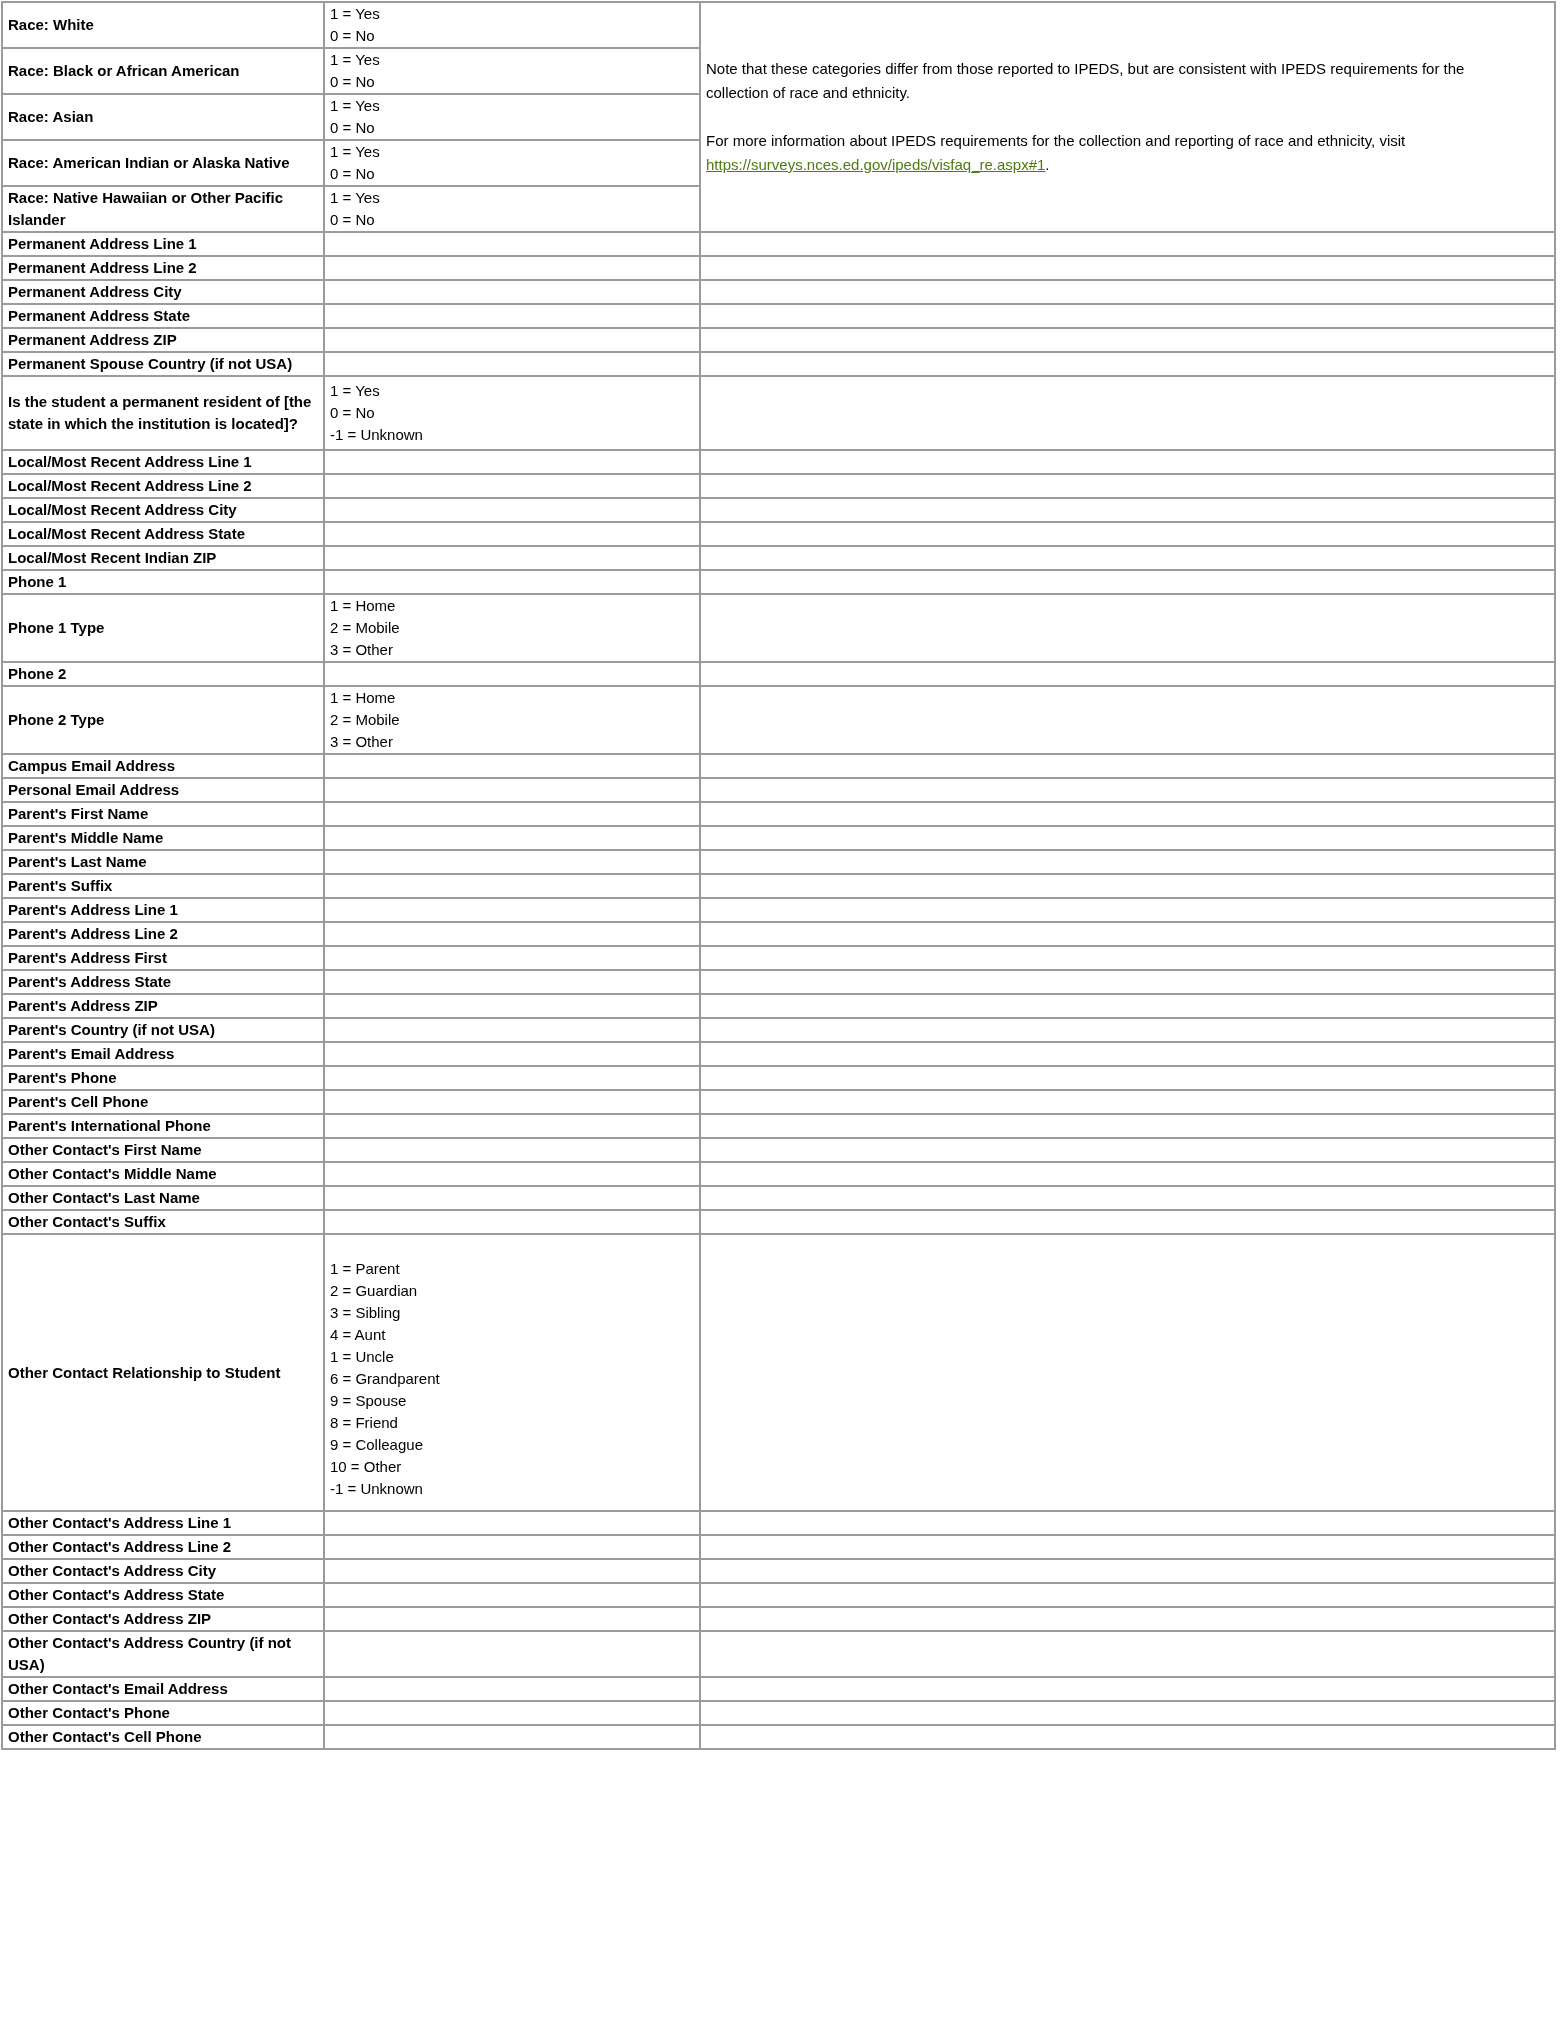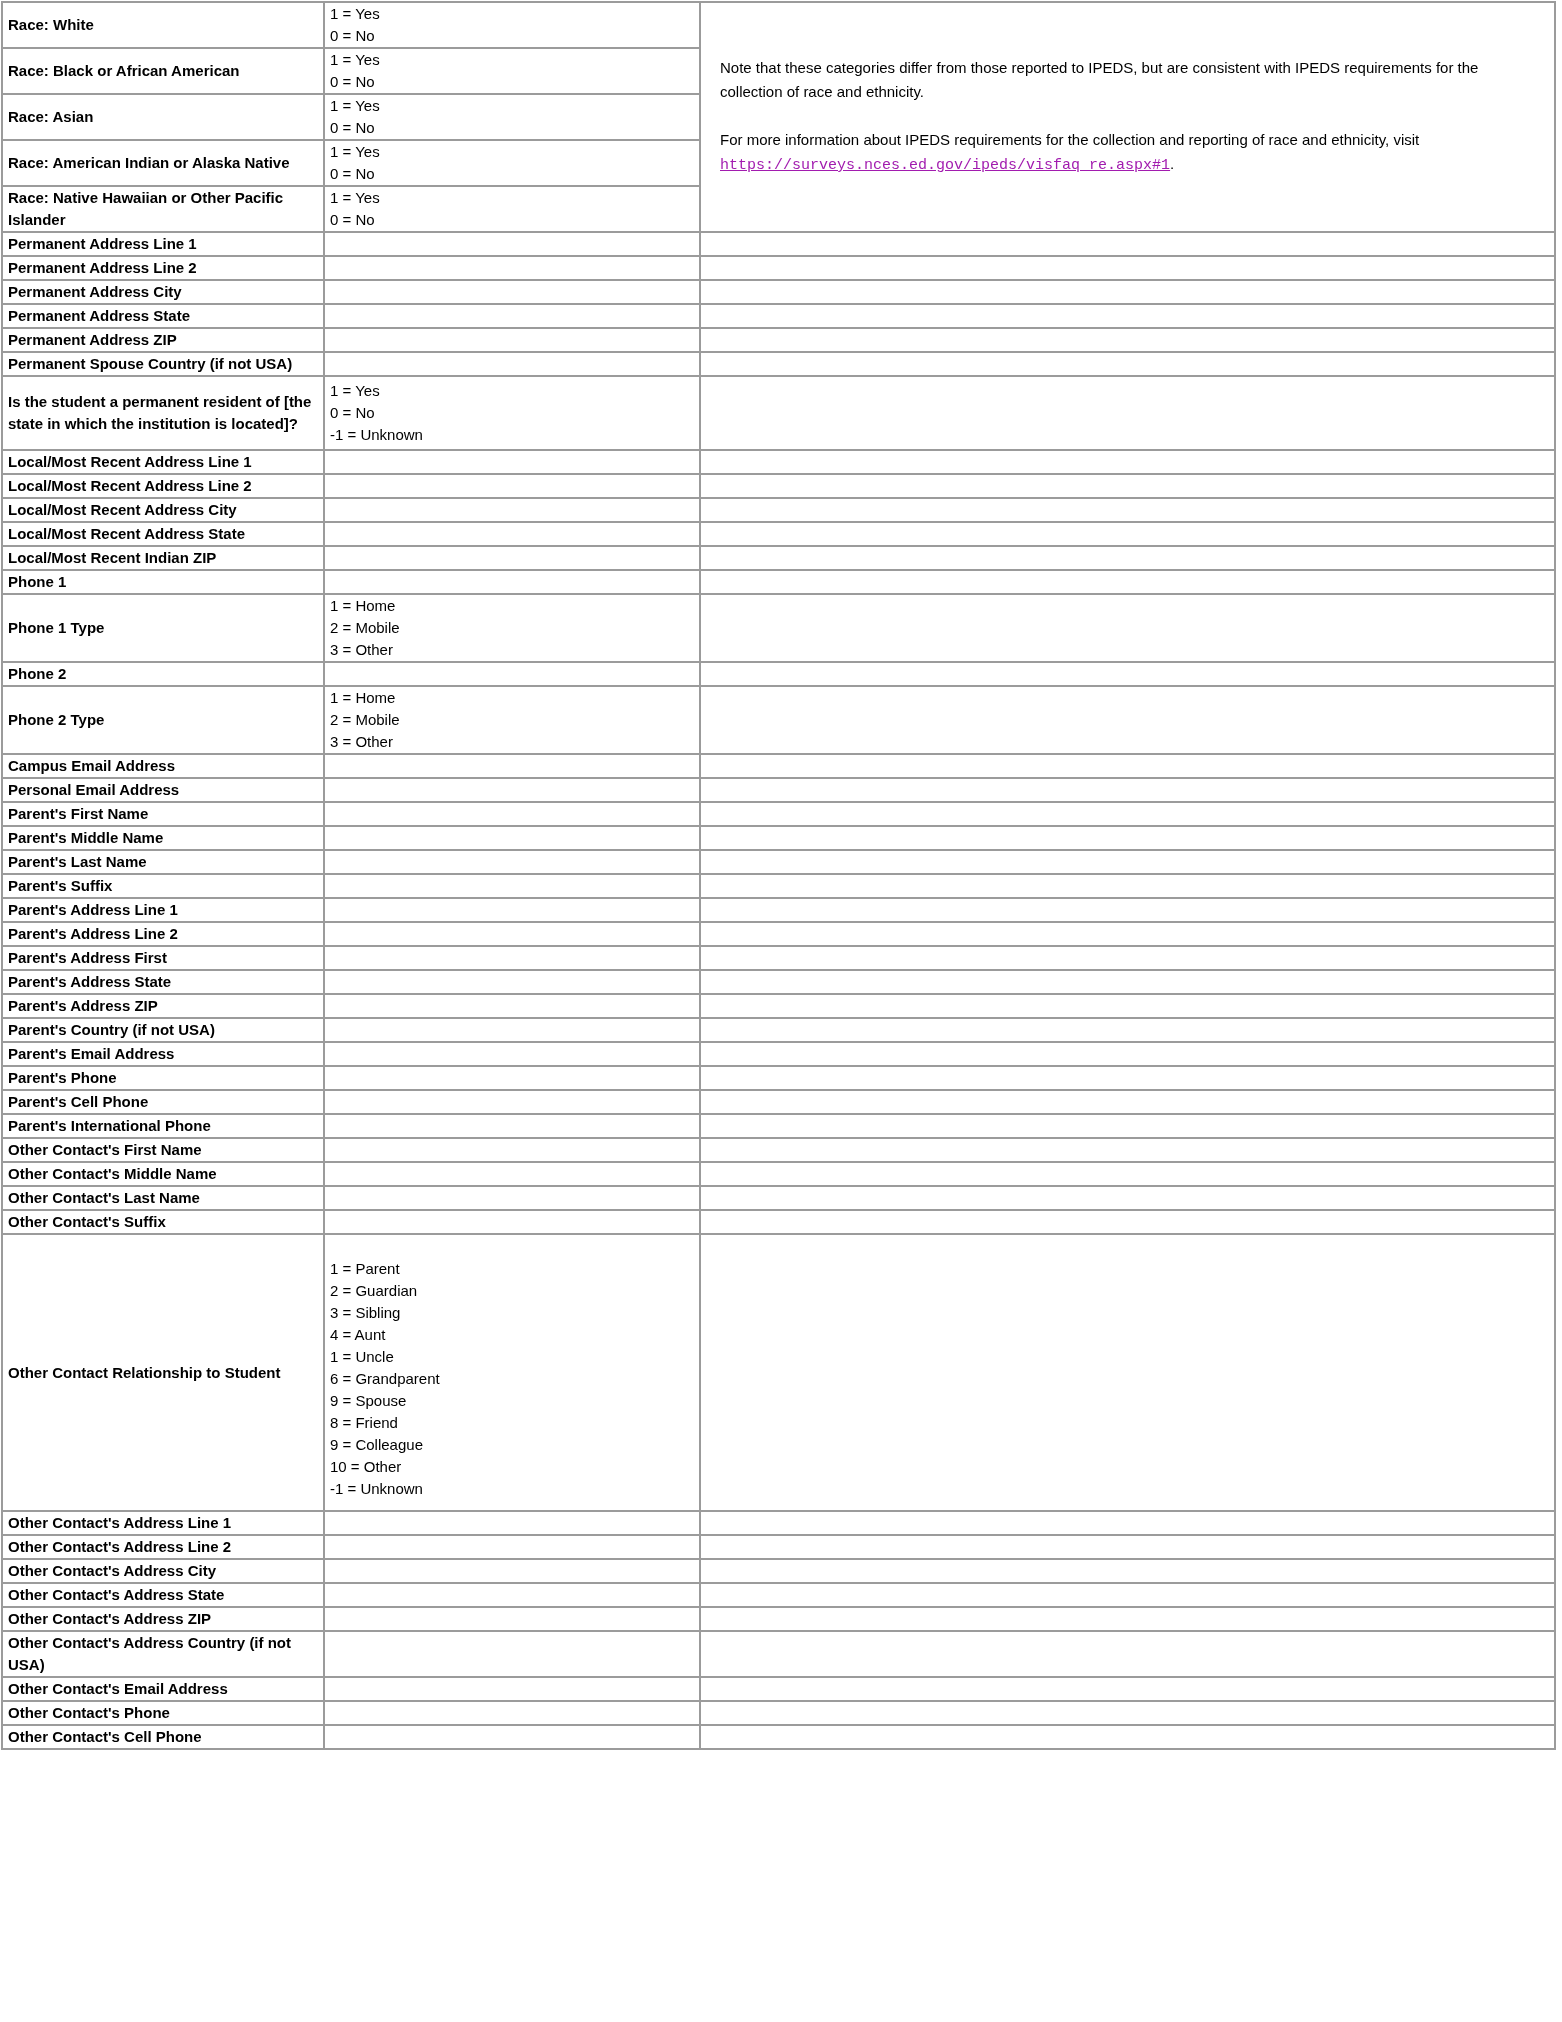--- a/index.html
+++ b/index.html
@@ -33,31 +33,30 @@
     line-height: 22px;
     overflow: hidden;
   }
   td.c1 { font-weight: bold; border-radius: 10px; }
   td.c2 { font-weight: normal; }
   td.c3 { font-weight: normal; }
   .value-line { display: block; white-space: nowrap; }
   tr.tall td.c2 { padding-top: 23px; padding-bottom: 10px; }
   tr.resident td { height: 72px; }
   td.note-cell p {
-    margin: 14px;
+    margin: 0;
     max-width: 790px;
     font-size: 15px;
     line-height: 24px;
   }
   td.note-cell p.first { margin-bottom: 24px; }
   .note-link {
-    color: #a21caf;
+    color: #4d7c0f;
     text-decoration: underline;
     cursor: pointer;
-    font-family: Liberation Mono, monospace;
   }
 </style>
 </head>
 <body>
 
 <div class="sheet">
   <table class="fields">
     <colgroup>
       <col style="width:322px">
       <col style="width:376px">

